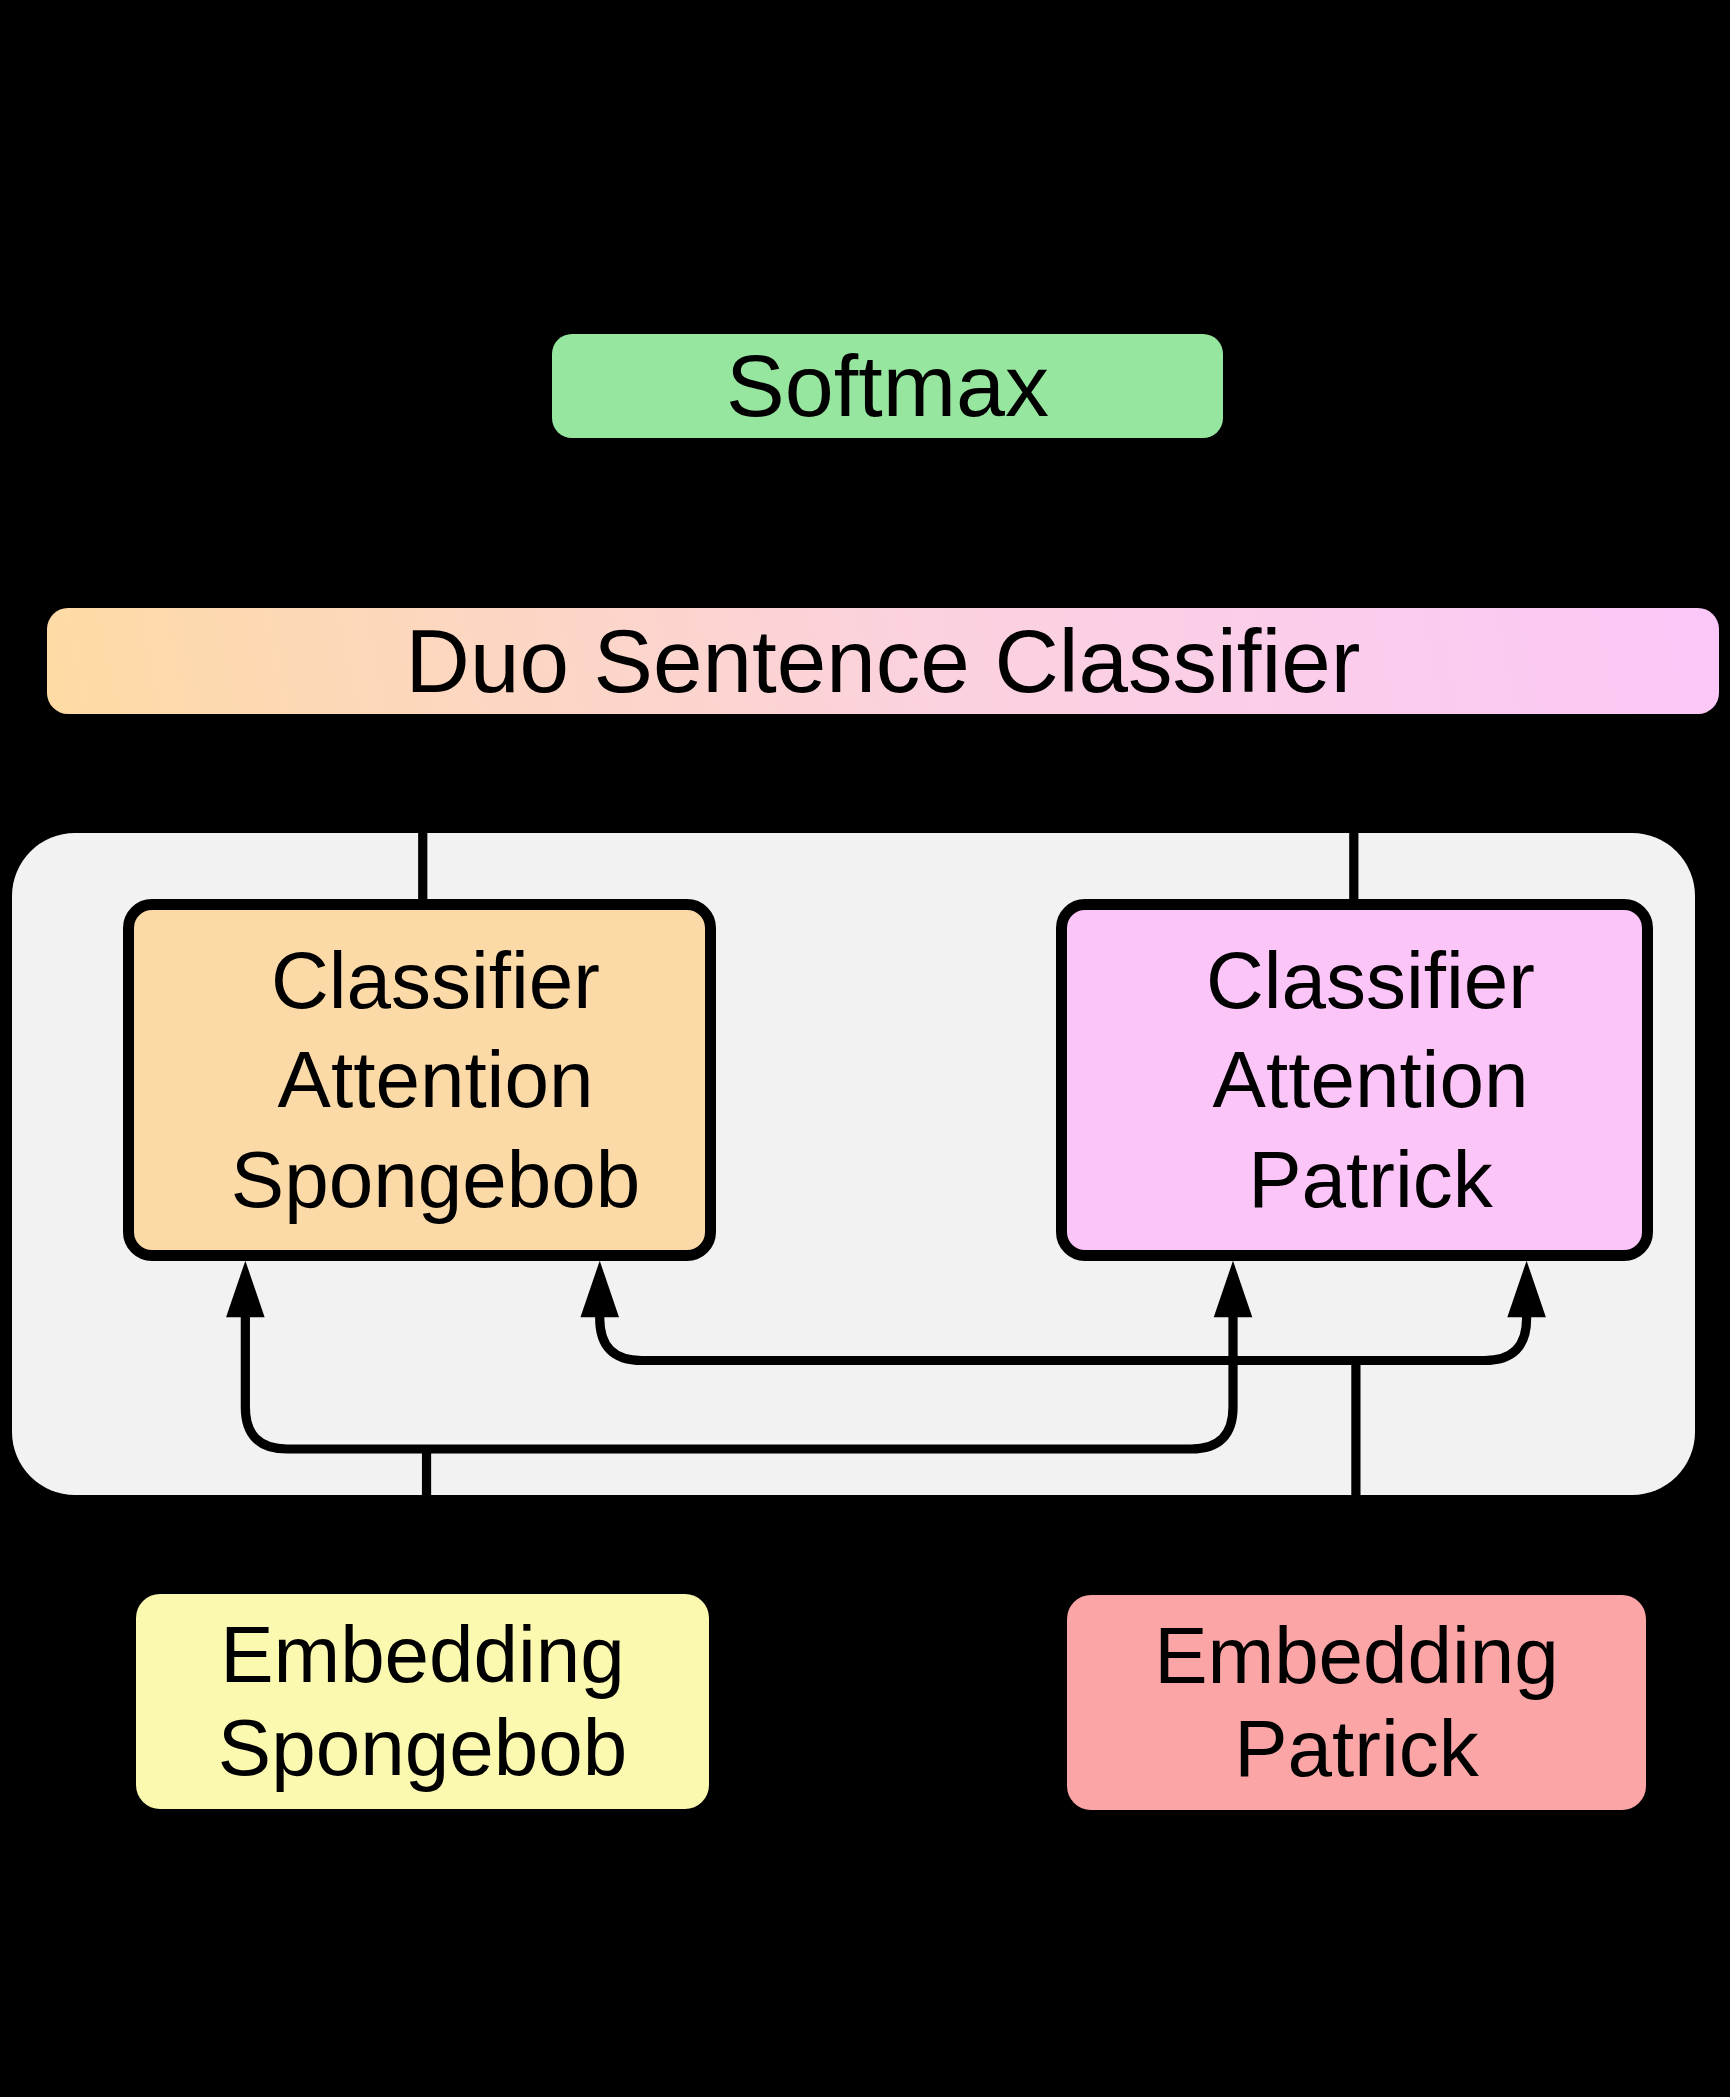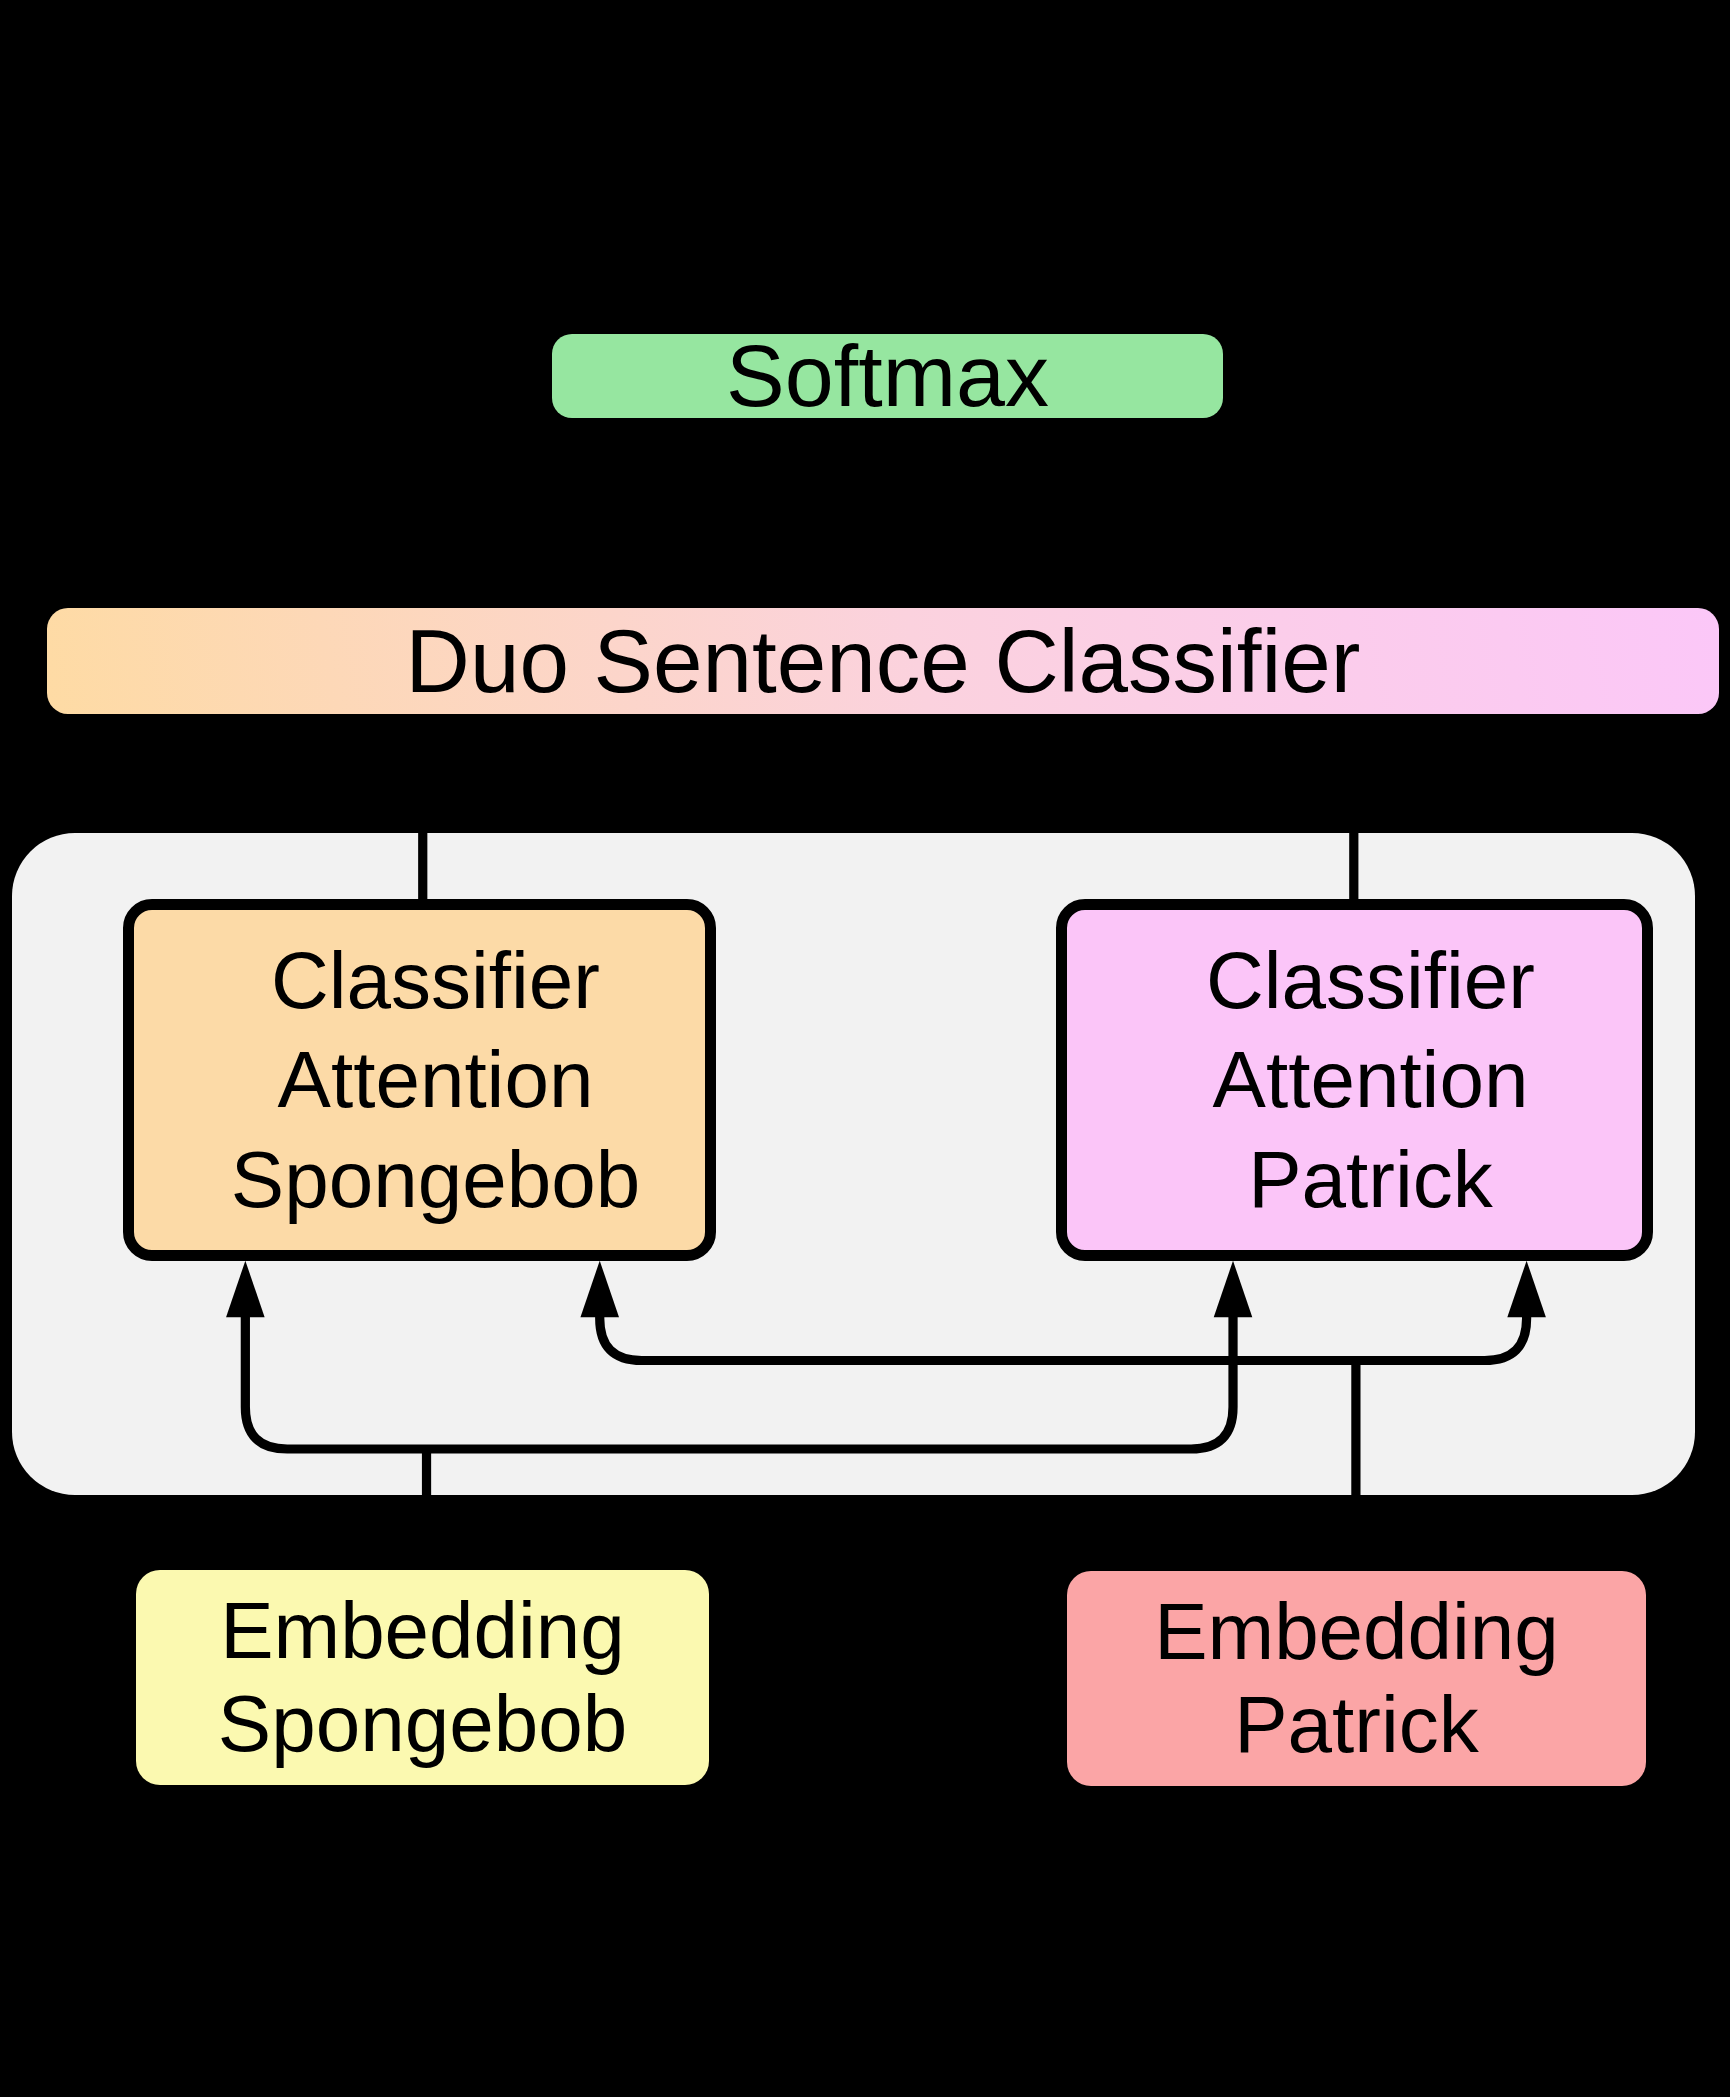--- a/index.html
+++ b/index.html
@@ -23,21 +23,21 @@
     position: absolute;
     display: flex;
     align-items: center;
     justify-content: center;
     text-align: center;
     box-sizing: border-box;
     white-space: pre-line;
     z-index: 3;
   }
   #softmax-node {
-    left: 552px; top: 334px; width: 671px; height: 84px;
+    left: 552px; top: 334px; width: 671px; height: 104px;
     border-radius: 20px;
     background: #96E6A0;
     font-size: 88px;
   }
   #duo-node {
     left: 47px; top: 608px; width: 1672px; height: 106px;
     border-radius: 21px;
     background: linear-gradient(78deg, #FEDBA4 0%, #FBD2DE 52%, #FBC7F8 100%);
     font-size: 89px;
   }
@@ -54,20 +54,21 @@
     font-size: 80px;
     line-height: 1.24;
     padding-left: 32px;
   }
   #classifier-spongebob-node { left: 123px;  width: 593px; background: #FCDAA7; }
   #classifier-patrick-node   { left: 1056px; width: 597px; background: #FBC5F8; }
   .embedding {
     border-radius: 24px;
     font-size: 80px;
     line-height: 1.16;
+    margin-top: 24px;
   }
   #embedding-spongebob-node { left: 136px;  top: 1570px; width: 573px; height: 215px; background: #FBF9B0; }
   #embedding-patrick-node   { left: 1067px; top: 1571px; width: 579px; height: 215px; background: #FBA5A6; }
 
   
   #connector-svg {
     position: absolute;
     left: 0; top: 0;
     width: 1730px; height: 2284px;
     z-index: 2;

